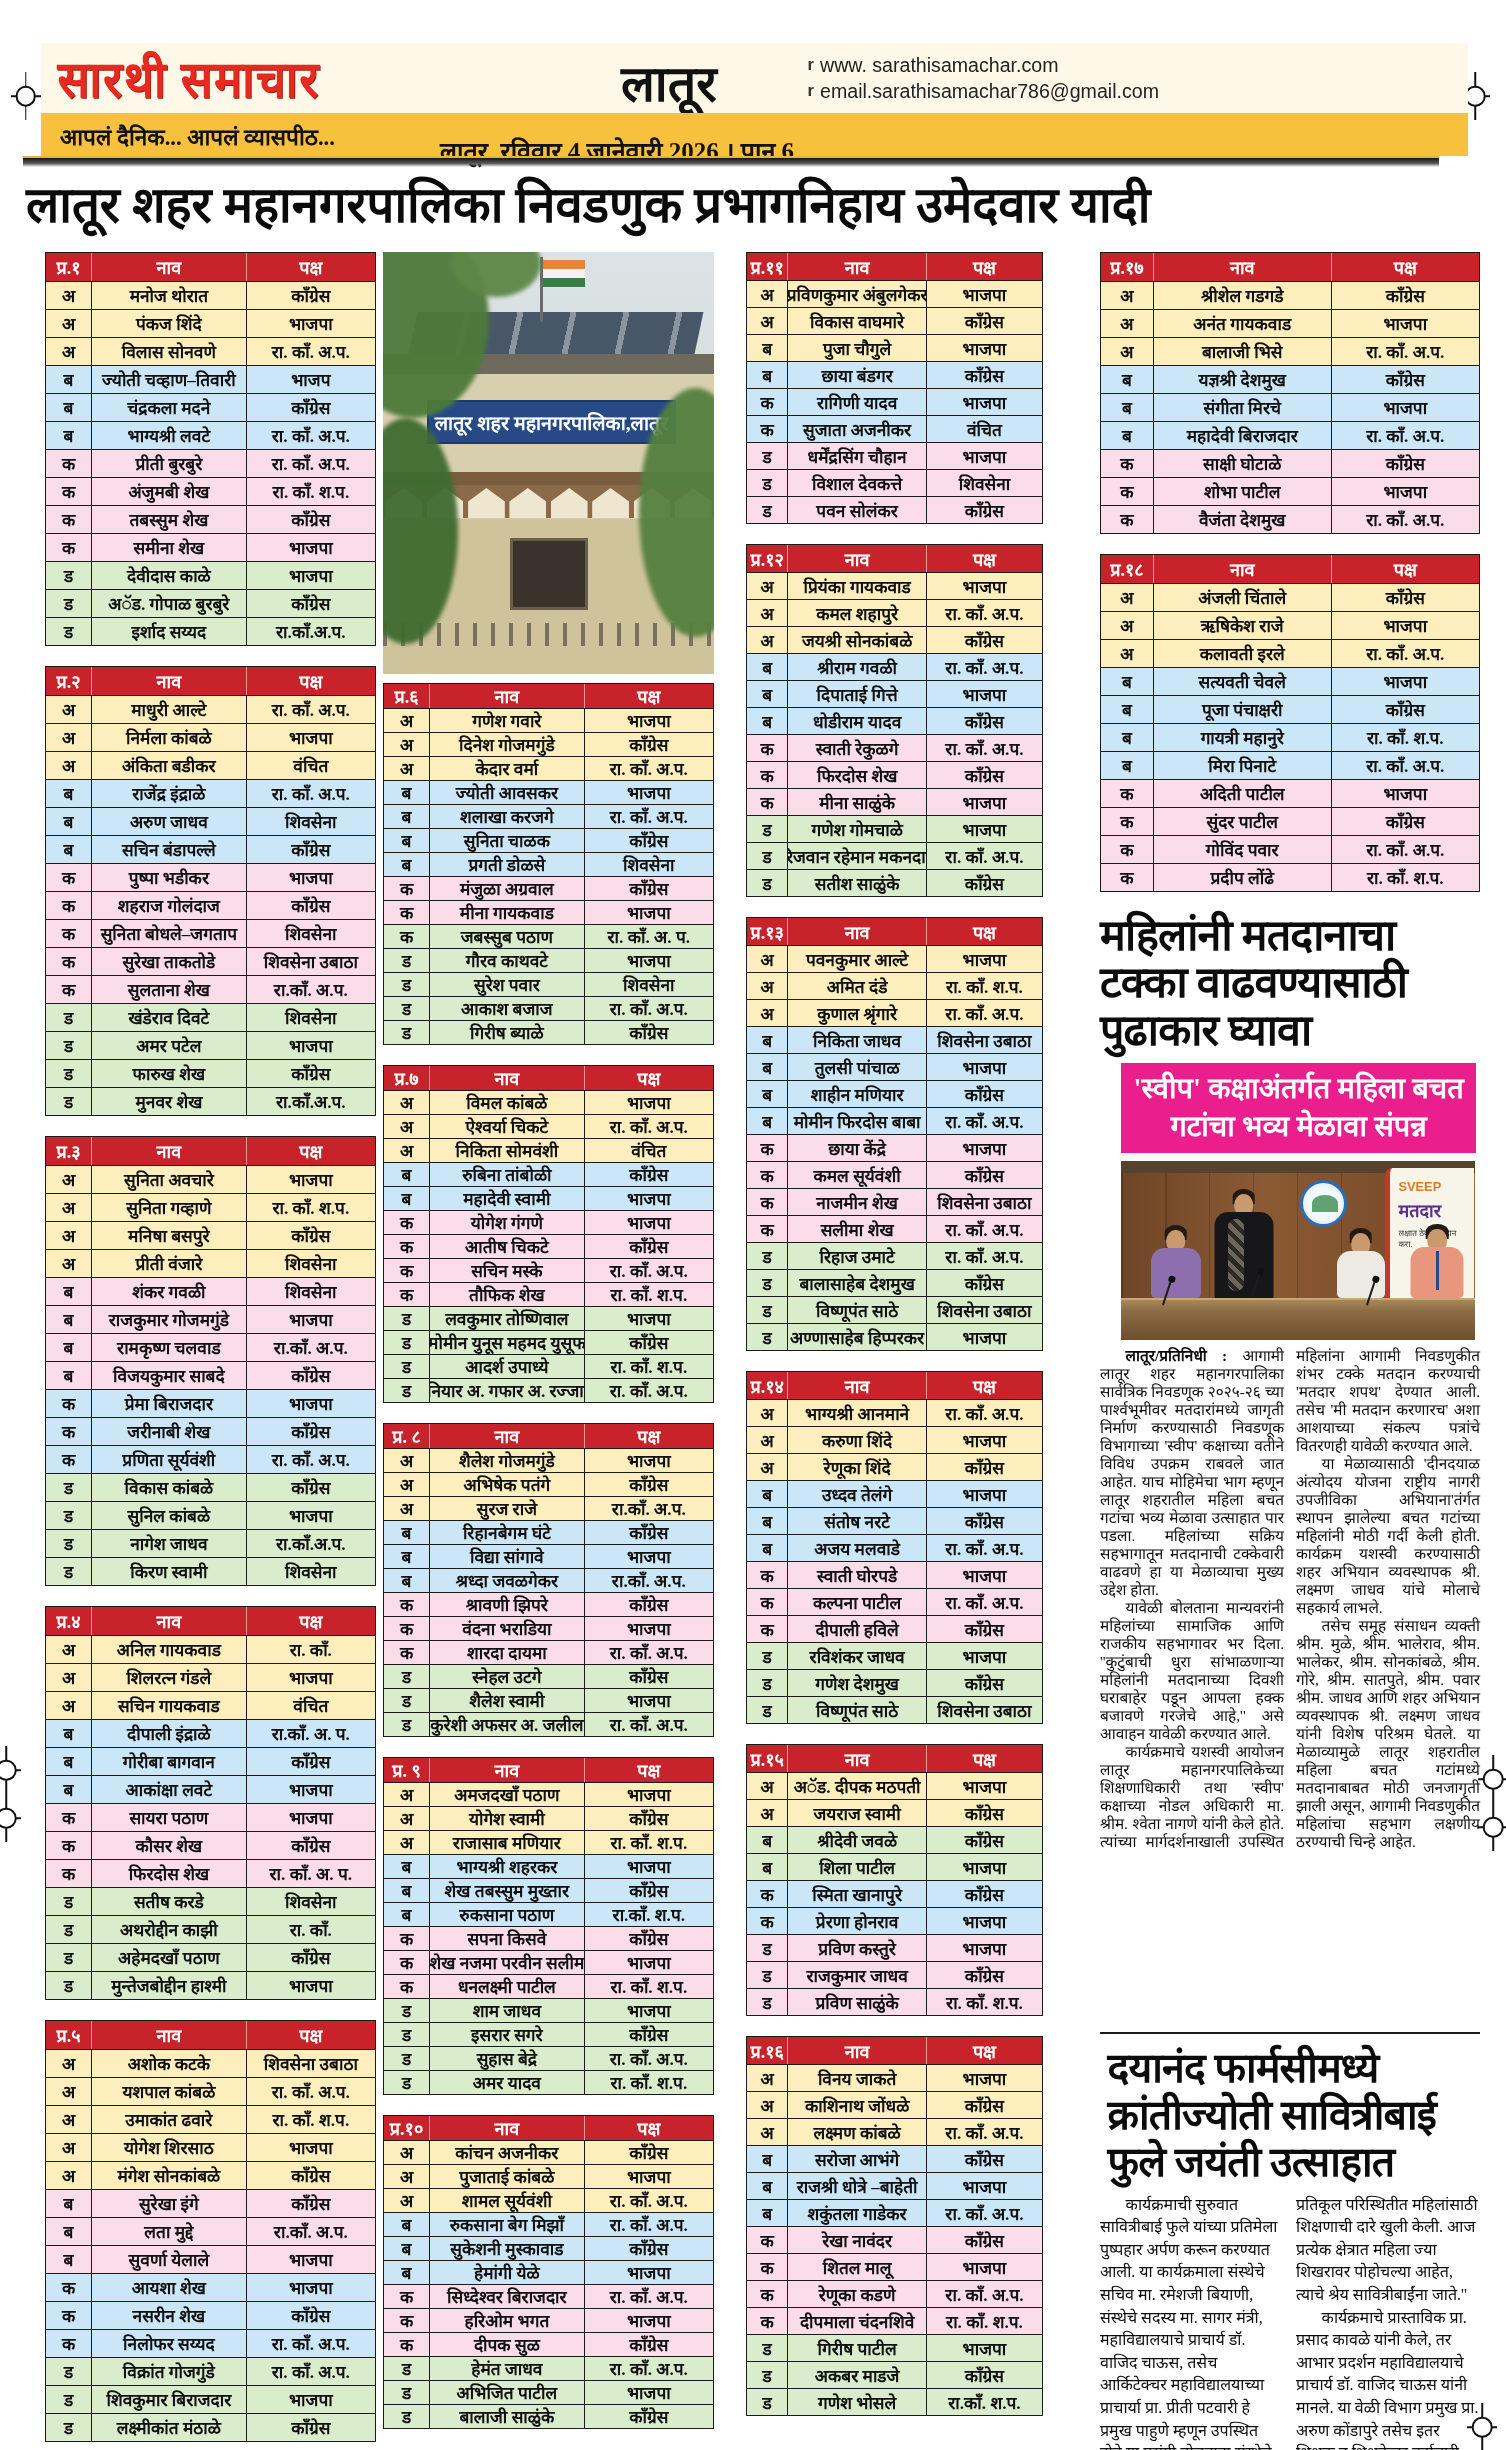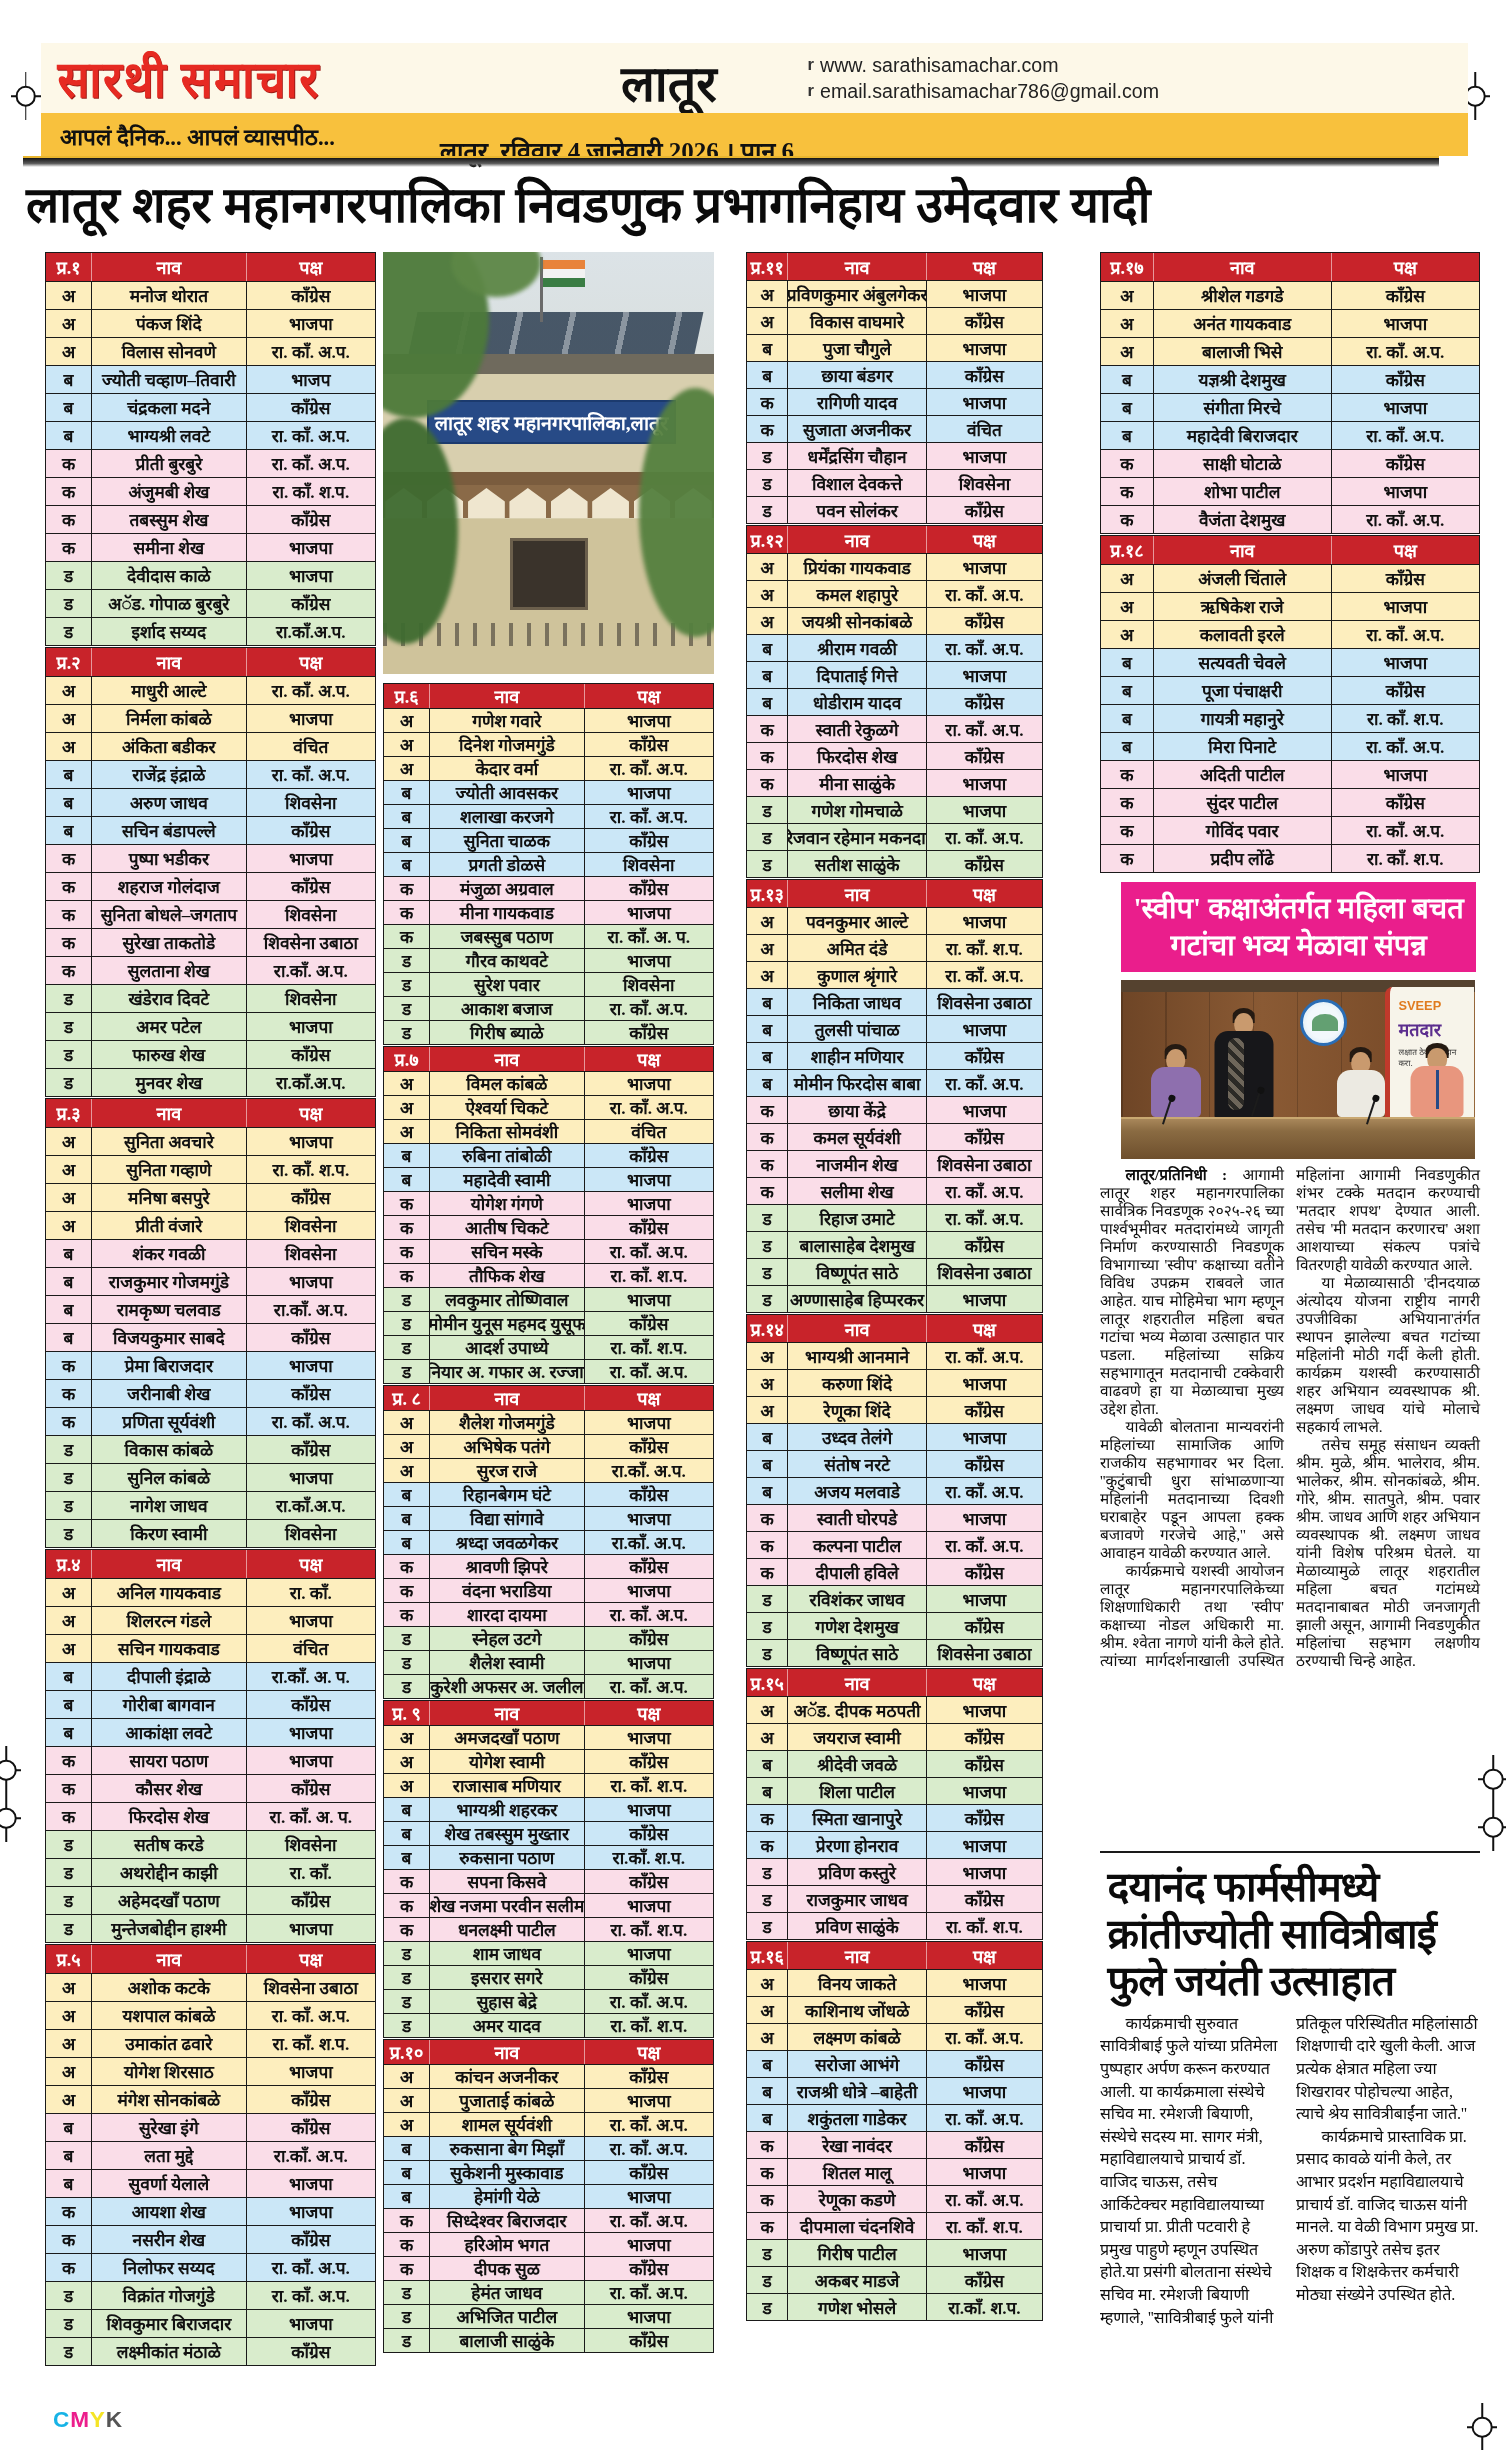--- a/index.html
+++ b/index.html
@@ -31,21 +31,21 @@
   .headline { position:absolute; left:26px; top:169px; width:1450px; font-size:50px; font-weight:900; color:#0a0a0a; transform:scaleX(.98); transform-origin:left; white-space:nowrap; }
 
   
   .col { position:absolute; top:252px; }
   .col1 { left:45px;  width:331px; --rh:28px; }
   .col2 { left:383px; width:331px; --rh:24px; }
   .col3 { left:746px; width:297px; --rh:27px; }
   .col4 { left:1100px; width:380px; --rh:28px; }
 
   
-  .wtable { border:1.9px solid #1a1a1a; margin-bottom:1px; background:#14b8a6; }
+  .wtable { border:1.9px solid #1a1a1a; margin-bottom:20px; background:#14b8a6; }
   .wrow { display:grid; grid-template-columns:14% 47% 39%; height:var(--rh); border-top:1.5px solid #1a1a1a; font-weight:bold; font-size:17.3px; color:#111; }
   .wrow:first-child { border-top:none; }
   .wcell { display:flex; align-items:center; justify-content:center; overflow:hidden; white-space:nowrap; }
   .c-letter { border-right:1.5px solid #1a1a1a; }
   .c-name { border-right:1.5px solid #1a1a1a; padding:0 3px; }
   .whead { background:var(--accent-red,#c8232a); color:#fff; font-size:18px; }
   .whead .c-letter, .whead .c-name { border-right-color:#e8989b; }
   .r-y { background:var(--band-yellow,#fdeebe); }
   .r-b { background:var(--band-blue,#cbe7f7); }
   .r-p { background:var(--band-pink,#fadde8); }
@@ -1439,20 +1439,21 @@
             <span class="wcell c-party">रा. काँ. अ.प.</span>
           </div>
           <div class="wrow r-p">
             <span class="wcell c-letter">क</span>
             <span class="wcell c-name">प्रदीप लोंढे</span>
             <span class="wcell c-party">रा. काँ. श.प.</span>
           </div>
         </div>
       </div>
 
+    <h2 class="art1-head">महिलांनी मतदानाचा टक्का वाढवण्यासाठी पुढाकार घ्यावा</h2>
     <div class="pinkbanner">'स्वीप' कक्षाअंतर्गत महिला बचत गटांचा भव्य मेळावा संपन्न</div>
 
     <div class="photo2">
       <div class="p2-wood"></div>
       <div class="p2-ceil"></div>
       <div class="p2-logo"></div>
       <div class="p2-banner">
         <div class="b1">SVEEP</div>
         <div class="b2">मतदार</div>
         <div class="b3">लक्षात ठेवा, मतदान करा.</div>

